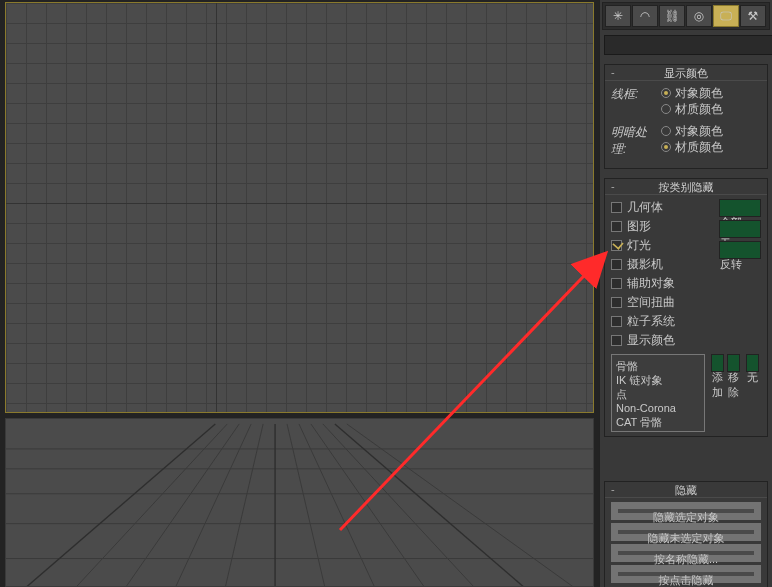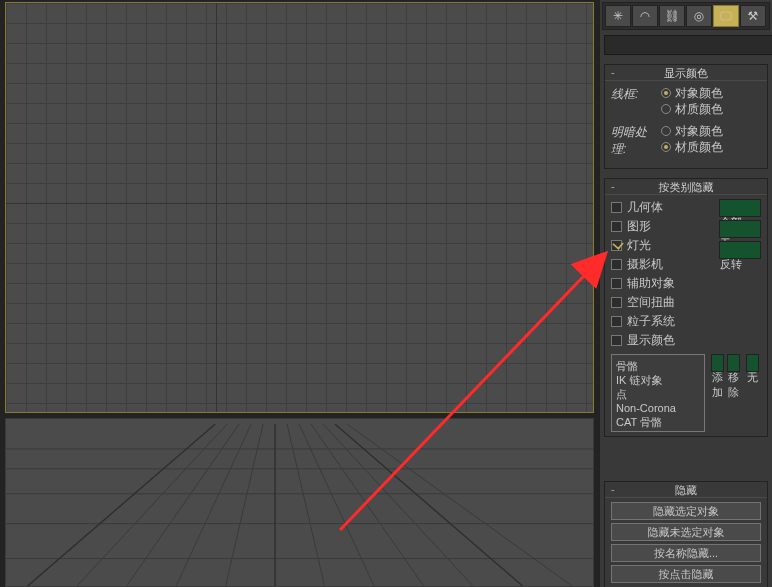--- a/index.html
+++ b/index.html
@@ -216,21 +216,21 @@
     width: 42px;
     display: flex; gap: 3px;
     justify-content: flex-start;
   }
   .list-btn-col .spacer { flex: 1; }
 
   
   .full-btn {
     height: 18px;
     background: #4a4a4a;
-    border: 1px solid #737373;
+    border: 7px solid #737373;
     text-align: center;
     font-size: 11px;
     padding-top: 1px;
     margin-bottom: 3px;
     cursor: pointer;
   }
 
   
   .arrow {
     position: absolute;

